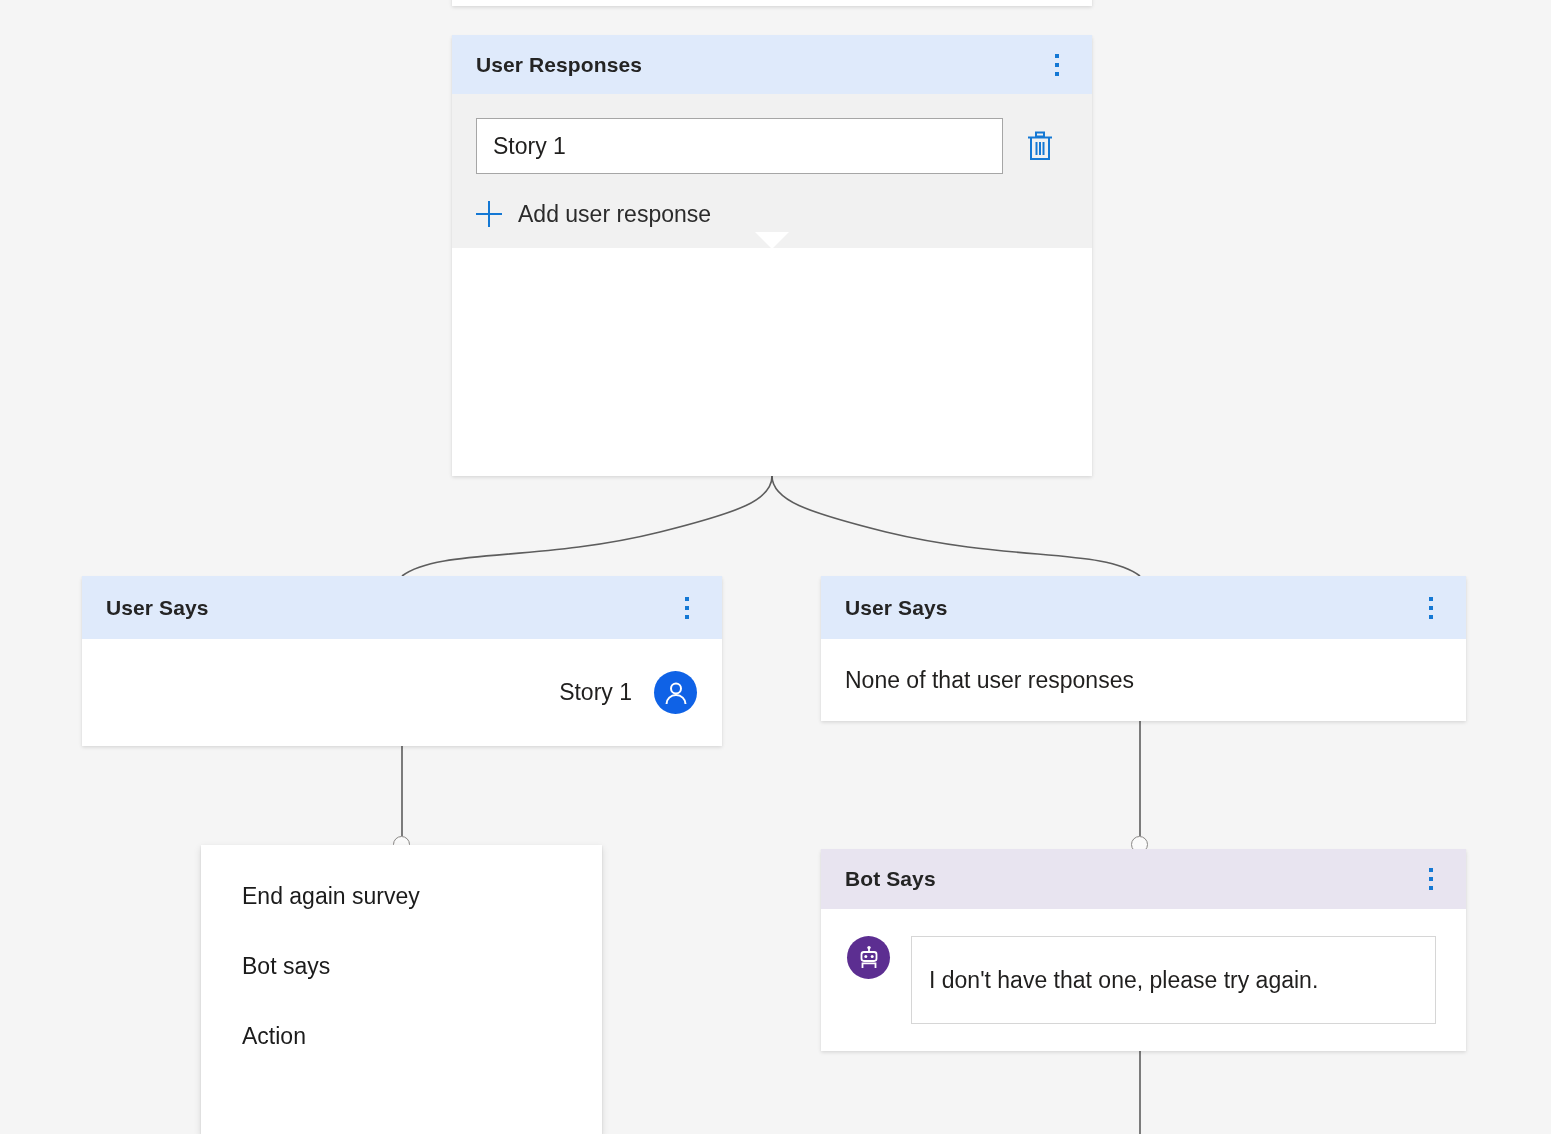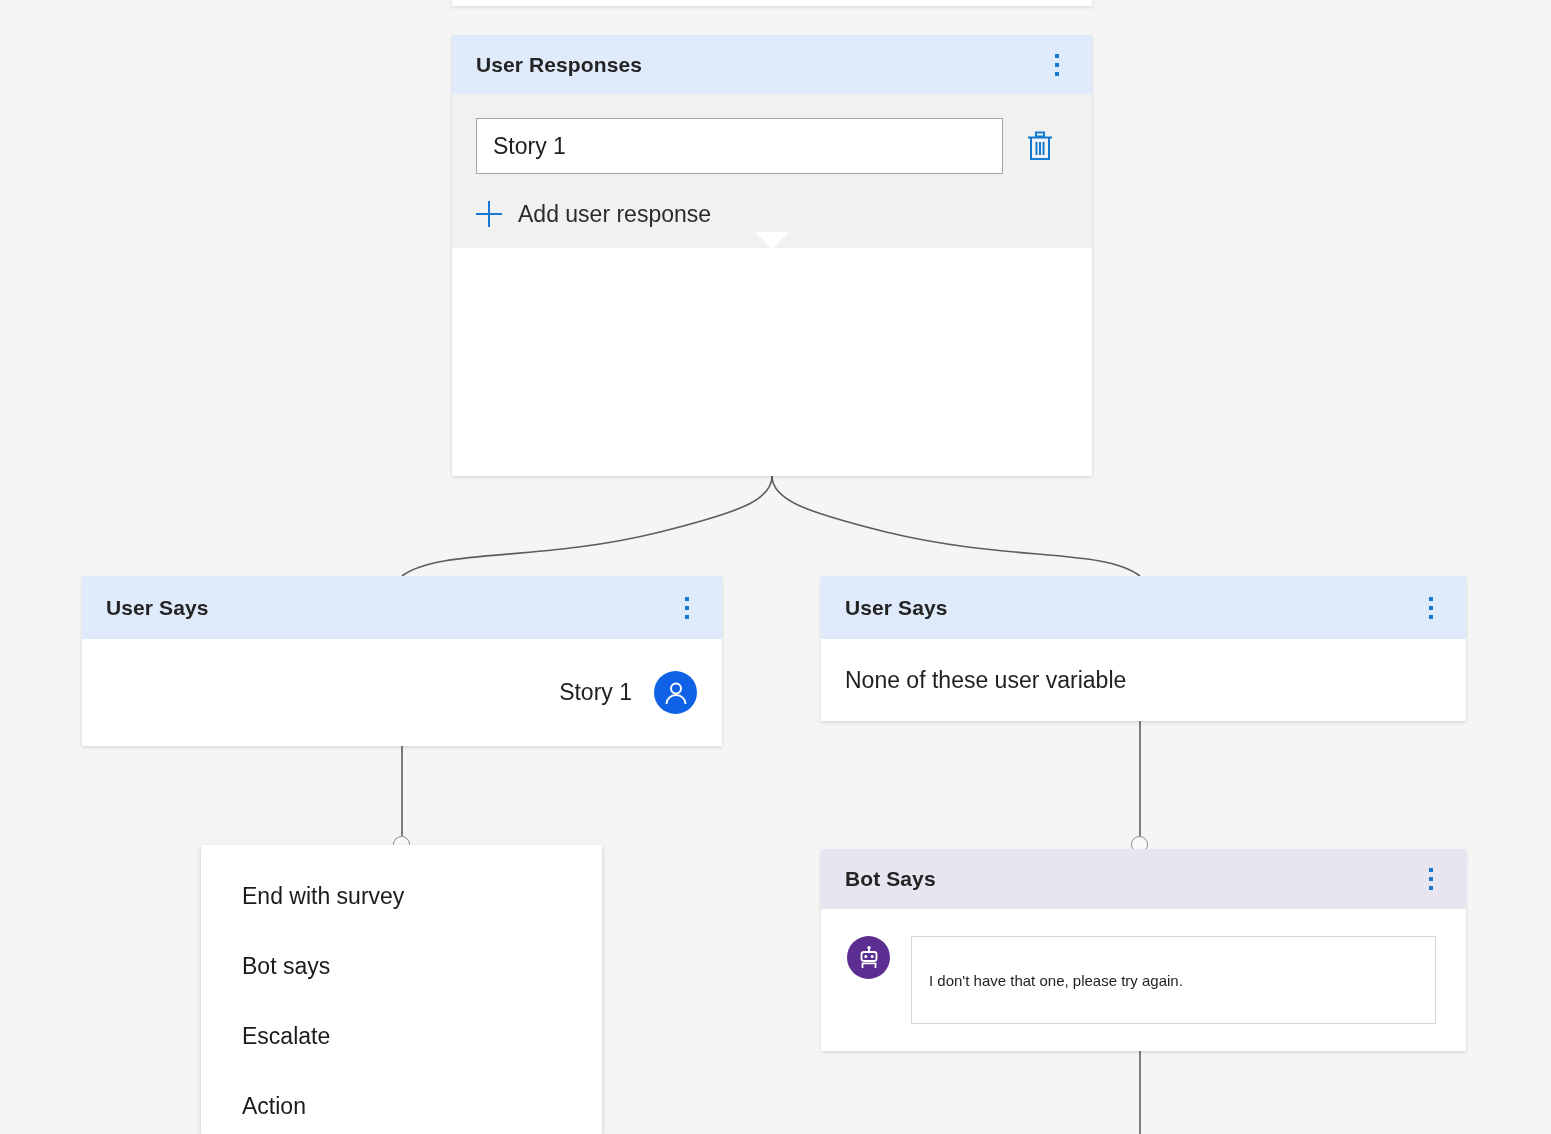--- a/index.html
+++ b/index.html
@@ -223,21 +223,21 @@
     padding: 27px 30px 0 26px;
     background: #fff;
   }
   .bot-bubble {
     flex: 1;
     min-height: 88px;
     border: 1px solid #d6d6d6;
     display: flex;
     align-items: center;
     padding: 0 17px;
-    font-size: 15px;
+    font-size: 23px;
     color: #201f1e;
     background: #fff;
     cursor: text;
   }
 
   
   #action-menu {
     position: absolute;
     left: 201px;
     top: 845px;
@@ -364,21 +364,21 @@
 
   <div class="card" id="user-says-right">
     <div class="card-header hdr-user">
       <span class="title">User Says</span>
       <span class="kebab">
         <i></i>
           <i></i>
           <i></i>
       </span>
     </div>
-    <div class="usr-body">None of these user variable</div>
+    <div class="usr-body">None of that user responses</div>
   </div>
 
   <div class="card" id="bot-says">
     <div class="card-header hdr-bot">
       <span class="title">Bot Says</span>
       <span class="kebab">
         <i></i>
           <i></i>
           <i></i>
       </span>
@@ -392,19 +392,18 @@
           <circle cx="9.8" cy="11.4" r="1.5" fill="#ffffff"></circle>
           <circle cx="16.2" cy="11.4" r="1.5" fill="#ffffff"></circle>
           <path d="M6.5 23 L6.5 18.4 L19.5 18.4 L19.5 23" fill="none" stroke="#ffffff" stroke-width="1.8"></path>
         </svg>
       </span>
       <div class="bot-bubble">I don't have that one, please try again.</div>
     </div>
   </div>
 
   <div id="action-menu">
-    <div class="menu-item">End with survey</div>
+    <div class="menu-item">End again survey</div>
     <div class="menu-item">Bot says</div>
-    <div class="menu-item">Escalate</div>
     <div class="menu-item">Action</div>
   </div>
 
 </div>
 
 </body></html>

